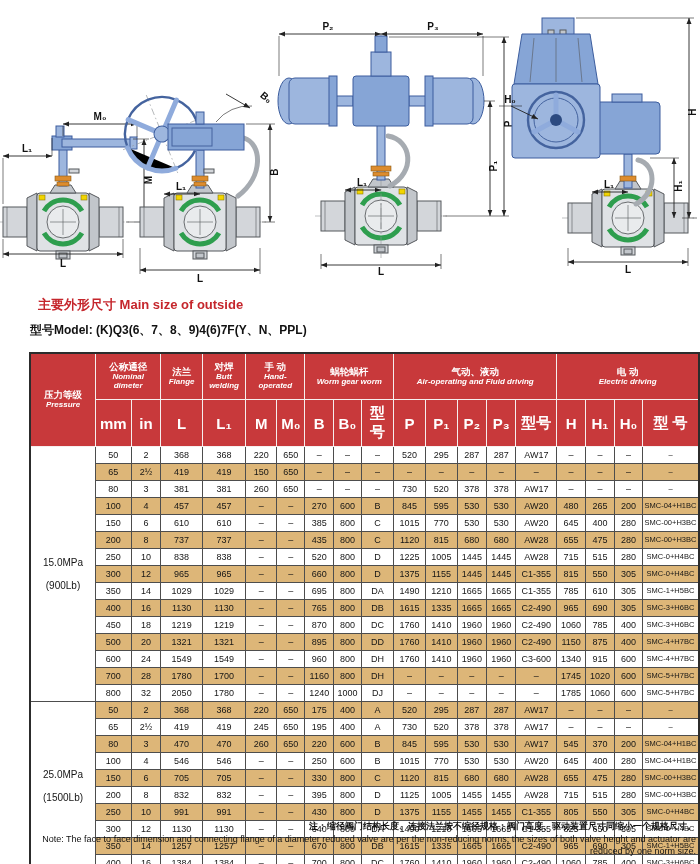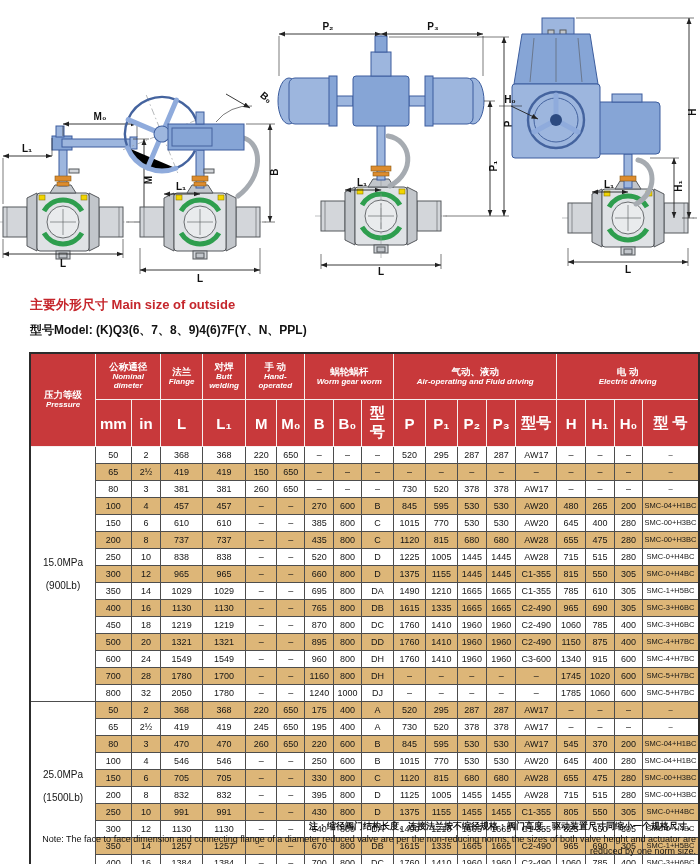--- a/index.html
+++ b/index.html
@@ -23,21 +23,21 @@
   .wheel{stroke:#44639e;fill:none;stroke-width:2.4;}
   .wheelthin{stroke:#44639e;fill:none;stroke-width:1;}
   .spoke{stroke:#8fabdc;stroke-width:5;stroke-linecap:round;}
   .dim{stroke:#222;stroke-width:.9;fill:none;}
   .ext{stroke:#222;stroke-width:.6;fill:none;}
   .axis{stroke:#909498;stroke-width:.6;stroke-dasharray:7 3 1.5 3;fill:none;}
   .thin{stroke:#55585c;stroke-width:.6;fill:none;}
   .dimtext{font-family:"Liberation Sans",sans-serif;font-size:10px;font-weight:bold;fill:#111;text-anchor:middle;}
   marker path{fill:#222;}
   
-  #title{position:absolute;left:30px;top:296px;font-size:13px;font-weight:bold;color:#c5262c;}
+  #title{position:absolute;left:38px;top:296px;font-size:13px;font-weight:bold;color:#c5262c;}
   #model{position:absolute;left:30px;top:322px;font-size:12px;font-weight:bold;color:#111;}
   
   #tablewrap{position:absolute;left:29px;top:352px;}
   table{border-collapse:collapse;table-layout:fixed;border:2px solid #2c2c2c;}
   thead th{
     background:#c8393b;color:#fff;border:1px solid #f6eeee;vertical-align:middle;
     padding:4px;font-weight:bold;
   }
   thead tr.grp th{height:37px;}
   thead tr.sub th{height:23px;font-size:15px;}

